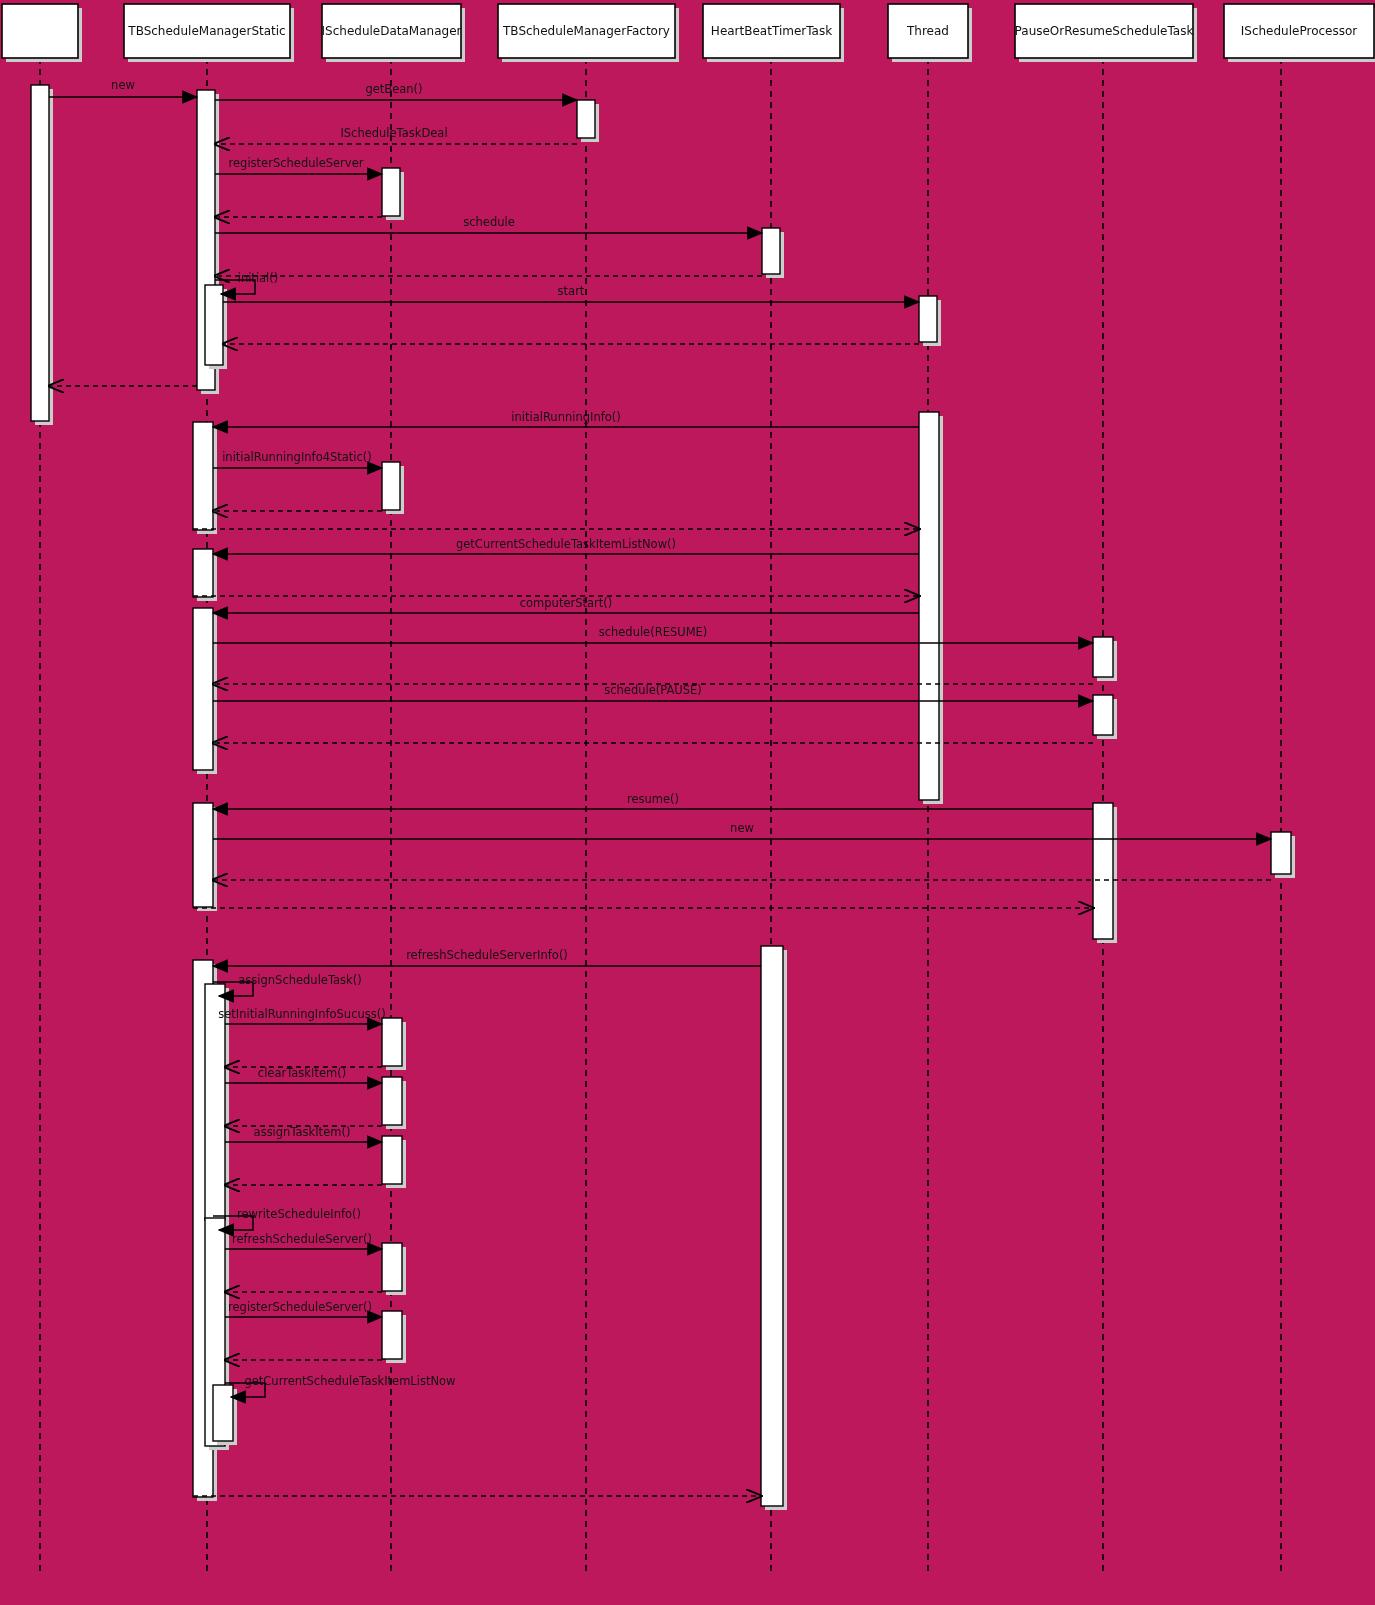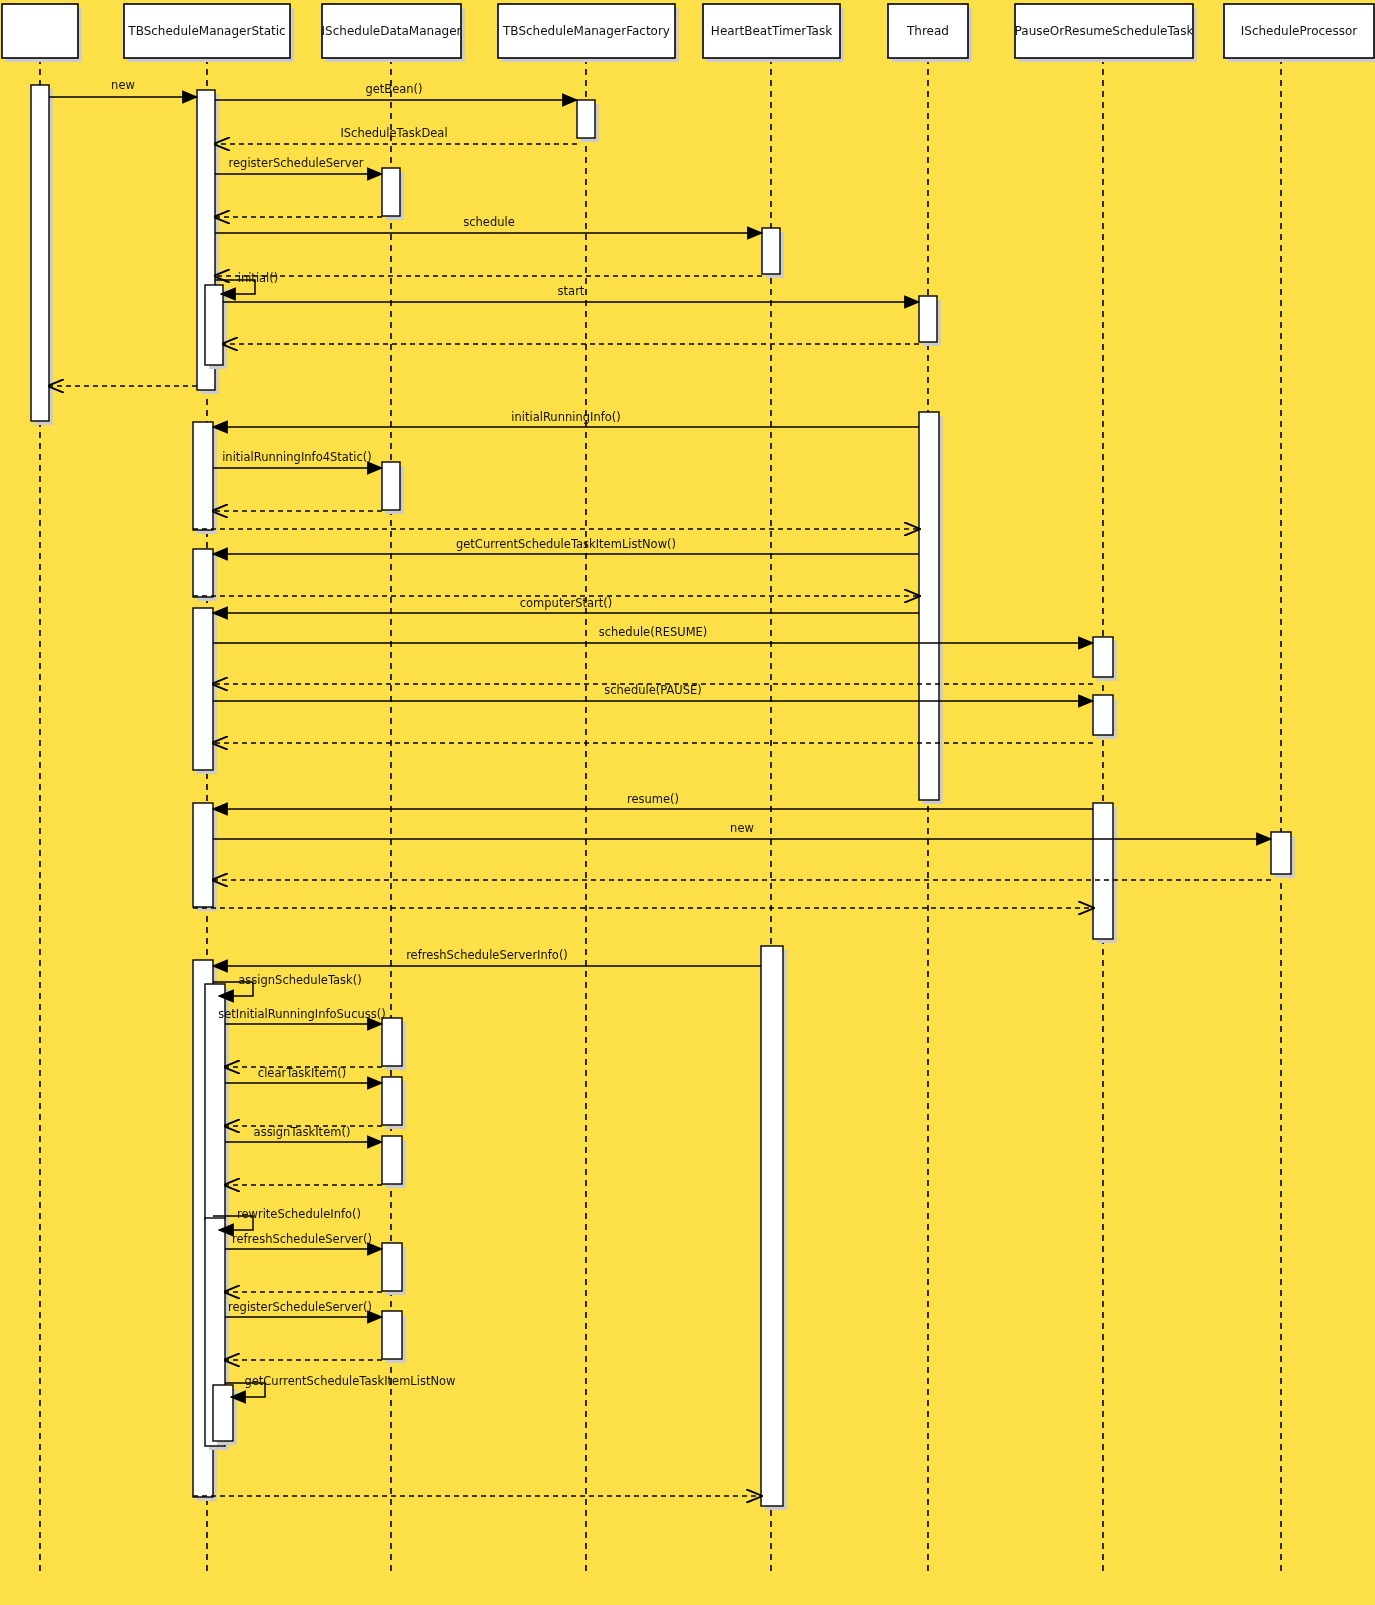--- a/index.html
+++ b/index.html
@@ -1,17 +1,17 @@
 <!DOCTYPE html>
 <html><head>
 <meta charset="utf-8">
 <style>
   html,body{margin:0;padding:0;background:#ffffff;}
   body{font-family:"DejaVu Sans","Liberation Sans",sans-serif;}
-  #stage{position:relative;width:1375px;height:1605px;overflow:hidden;background:#fde047;}
+  #stage{position:relative;width:1375px;height:1605px;overflow:hidden;background:#be185d;}
   svg#seq{position:absolute;left:0;top:0;width:1375px;height:1605px;}
   .lbl{font-family:"DejaVu Sans","Liberation Sans",sans-serif;font-size:11.5px;fill:#111;}
   .hdrlbl{font-family:"DejaVu Sans","Liberation Sans",sans-serif;font-size:12px;fill:#111;}
 </style>
 </head>
 <body>
 
 <div id="stage">
   <svg id="seq" viewBox="0 0 1375 1605" xmlns="http://www.w3.org/2000/svg">
     <defs>

